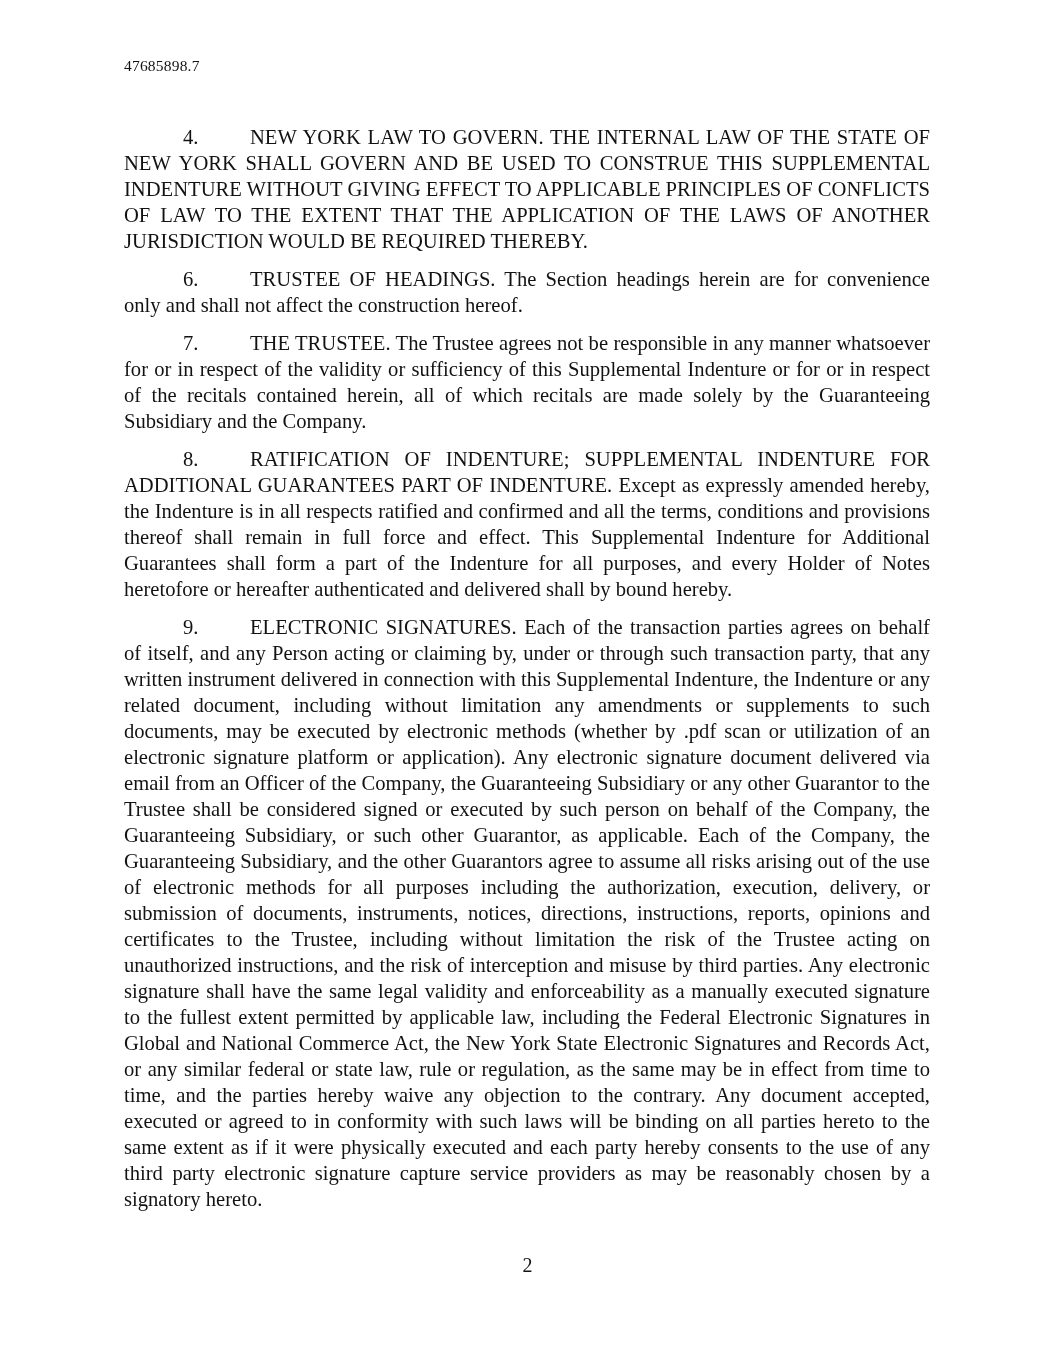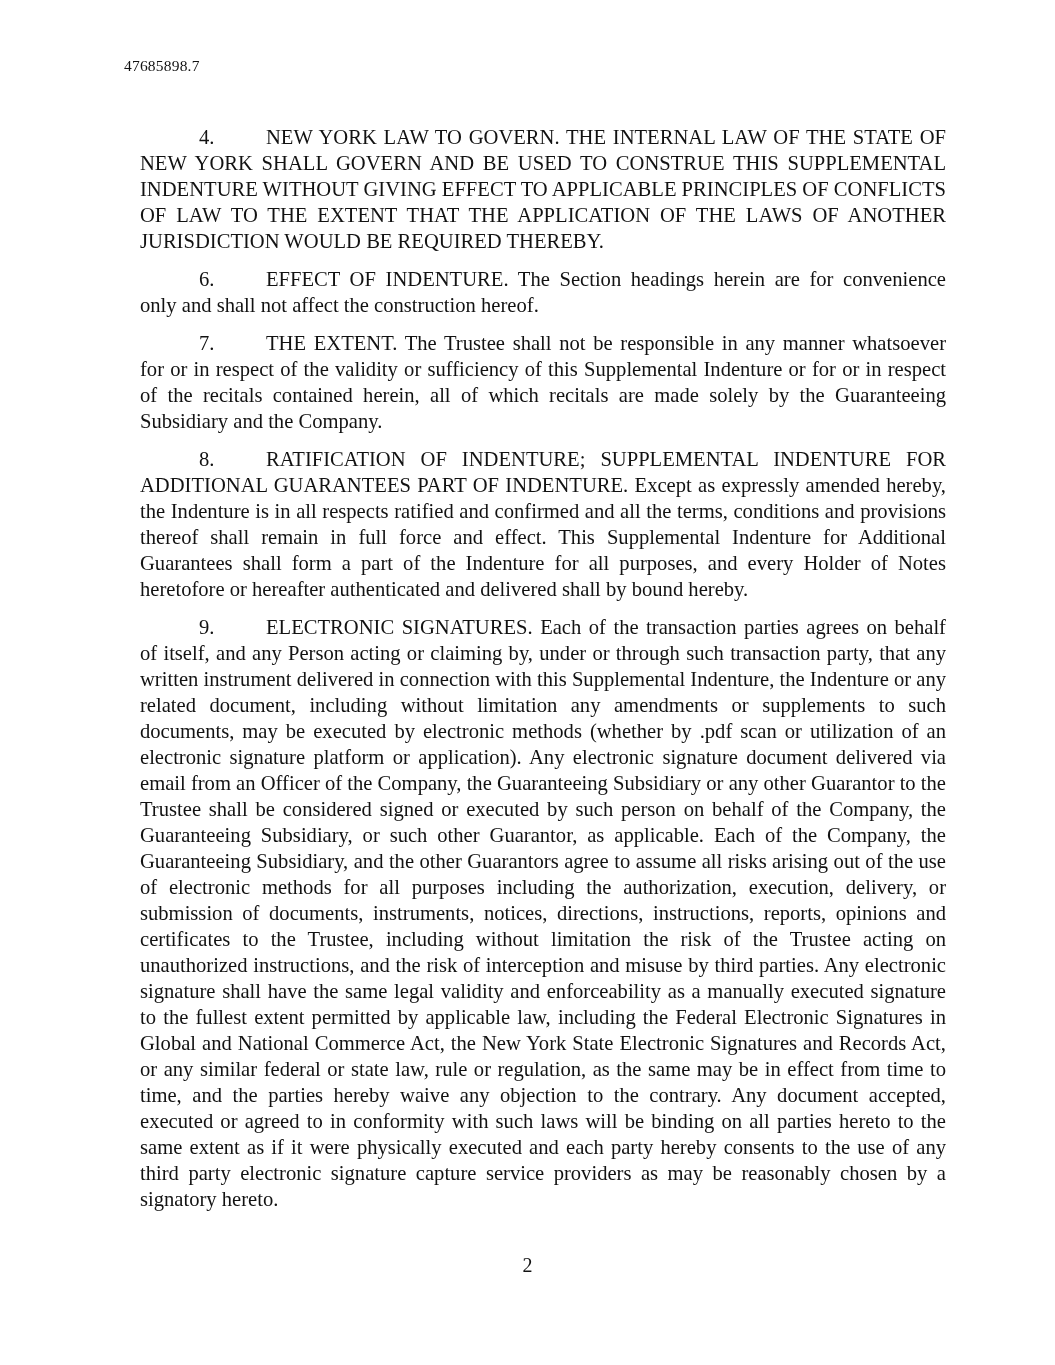--- a/index.html
+++ b/index.html
@@ -18,21 +18,21 @@
   .doc-id {
     position: absolute;
     left: 124px;
     top: 56px;
     font-size: 15.5px;
     line-height: 20px;
     letter-spacing: 0.2px;
   }
   .content {
     position: absolute;
-    left: 140px;
+    left: 124px;
     top: 124px;
     width: 806px;
   }
   p.section {
     font-size: 20.6px;
     line-height: 26px;
     text-align: justify;
     margin: 0 0 12px 0;
     text-indent: 59px;
   }
@@ -57,23 +57,23 @@
 </head>
 <body>
 
 <div class="doc-id">47685898.7</div>
 
 <div class="content">
 
   <p class="section"><span class="num">4.</span><span>NEW YORK LAW TO GOVERN.</span> <span>THE INTERNAL LAW OF THE STATE OF NEW YORK SHALL GOVERN AND BE USED TO CONSTRUE THIS SUPPLEMENTAL INDENTURE WITHOUT GIVING EFFECT TO APPLICABLE PRINCIPLES OF CONFLICTS OF LAW TO THE EXTENT THAT THE APPLICATION OF THE LAWS OF ANOTHER JURISDICTION WOULD BE REQUIRED THEREBY.</span></p>
 
 
-  <p class="section"><span class="num">6.</span><span>EFFECT OF INDENTURE.</span> <span>The Section headings herein are for convenience only and shall not affect the construction hereof.</span></p>
+  <p class="section"><span class="num">6.</span><span>TRUSTEE OF HEADINGS.</span> <span>The Section headings herein are for convenience only and shall not affect the construction hereof.</span></p>
 
-  <p class="section"><span class="num">7.</span><span>THE EXTENT.</span> <span>The Trustee shall not be responsible in any manner whatsoever for or in respect of the validity or sufficiency of this Supplemental Indenture or for or in respect of the recitals contained herein, all of which recitals are made solely by the Guaranteeing Subsidiary and the Company.</span></p>
+  <p class="section"><span class="num">7.</span><span>THE TRUSTEE.</span> <span>The Trustee agrees not be responsible in any manner whatsoever for or in respect of the validity or sufficiency of this Supplemental Indenture or for or in respect of the recitals contained herein, all of which recitals are made solely by the Guaranteeing Subsidiary and the Company.</span></p>
 
   <p class="section"><span class="num">8.</span><span>RATIFICATION OF INDENTURE; SUPPLEMENTAL INDENTURE FOR ADDITIONAL GUARANTEES PART OF INDENTURE.</span> <span>Except as expressly amended hereby, the Indenture is in all respects ratified and confirmed and all the terms, conditions and provisions thereof shall remain in full force and effect. This Supplemental Indenture for Additional Guarantees shall form a part of the Indenture for all purposes, and every Holder of Notes heretofore or hereafter authenticated and delivered shall by bound hereby.</span></p>
 
   <p class="section"><span class="num">9.</span><span>ELECTRONIC SIGNATURES.</span> <span>Each of the transaction parties agrees on behalf of itself, and any Person acting or claiming by, under or through such transaction party, that any written instrument delivered in connection with this Supplemental Indenture, the Indenture or any related document, including without limitation any amendments or supplements to such documents, may be executed by electronic methods (whether by .pdf scan or utilization of an electronic signature platform or application). Any electronic signature document delivered via email from an Officer of the Company, the Guaranteeing Subsidiary or any other Guarantor to the Trustee shall be considered signed or executed by such person on behalf of the Company, the Guaranteeing Subsidiary, or such other Guarantor, as applicable. Each of the Company, the Guaranteeing Subsidiary, and the other Guarantors agree to assume all risks arising out of the use of electronic methods for all purposes including the authorization, execution, delivery, or submission of documents, instruments, notices, directions, instructions, reports, opinions and certificates to the Trustee, including without limitation the risk of the Trustee acting on unauthorized instructions, and the risk of interception and misuse by third parties. Any electronic signature shall have the same legal validity and enforceability as a manually executed signature to the fullest extent permitted by applicable law, including the Federal Electronic Signatures in Global and National Commerce Act, the New York State Electronic Signatures and Records Act, or any similar federal or state law, rule or regulation, as the same may be in effect from time to time, and the parties hereby waive any objection to the contrary. Any document accepted, executed or agreed to in conformity with such laws will be binding on all parties hereto to the same extent as if it were physically executed and each party hereby consents to the use of any third party electronic signature capture service providers as may be reasonably chosen by a signatory hereto.</span></p>
 
 </div>
 
 <div class="footer">2</div>
 
 </body></html>

